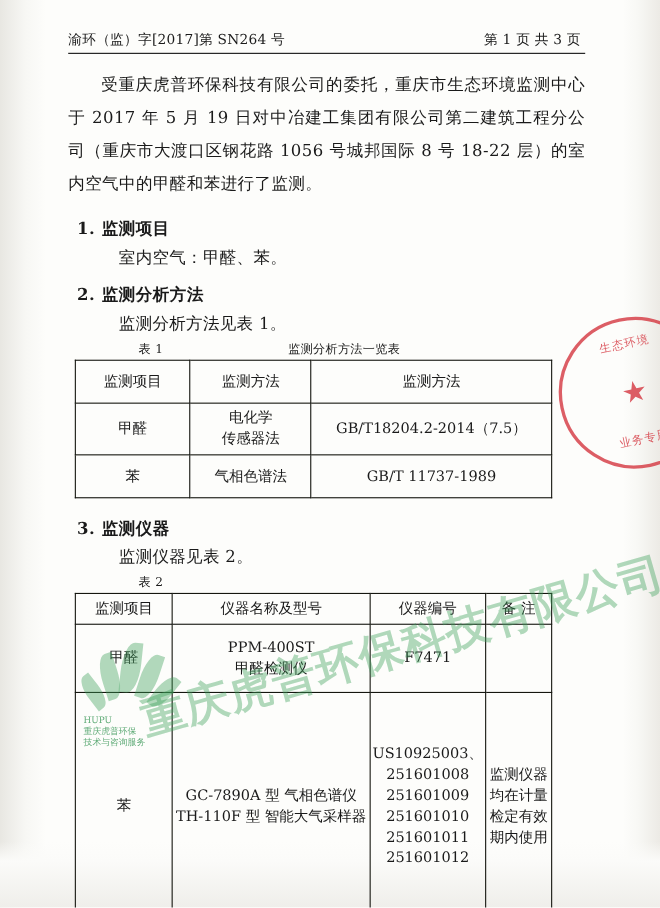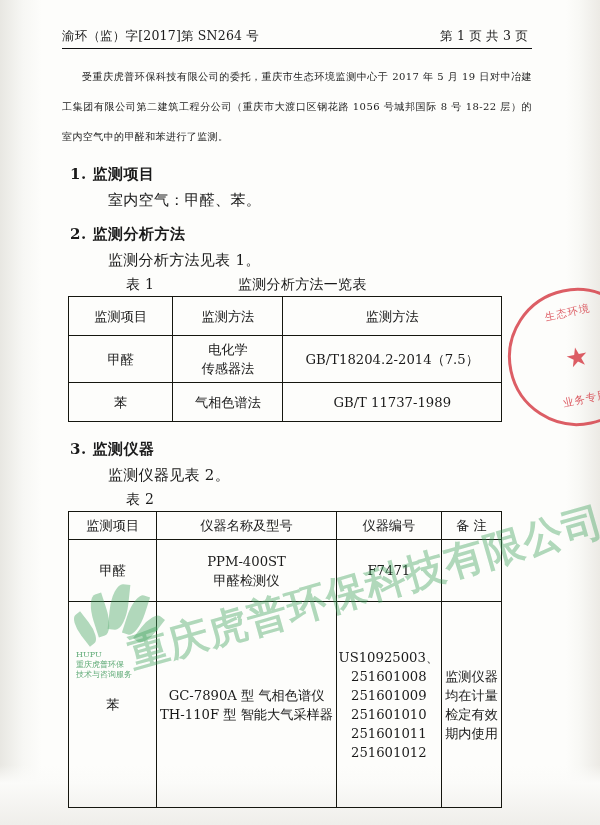--- a/index.html
+++ b/index.html
@@ -48,21 +48,21 @@
     align-items: flex-end;
     font-size: 12.5px;
     padding-bottom: 3px;
     border-bottom: 1.6px solid #111;
     letter-spacing: 0.2px;
   }
   .header-left { white-space: nowrap; }
   .header-right { white-space: nowrap; padding-right: 4px; }
   
   .para {
-    font-size: 10px;
+    font-size: 15px;
     line-height: 30px;
     text-align: justify;
     text-justify: inter-ideograph;
     margin-top: 13px;
     text-indent: 2em;
     letter-spacing: 0.4px;
   }
   .section {
     margin-top: 11px;
     font-size: 15px;
@@ -74,23 +74,24 @@
     padding-left: 8px;
   }
   .section-sub {
     padding-left: 46px;
     line-height: 24px;
     letter-spacing: 0.3px;
     margin-top: 3px;
   }
   .table-caption {
     display: flex;
-    font-size: 14px;
+    font-size: 11px;
     margin-top: 4px;
     letter-spacing: 0.3px;
+    gap: 24px;
   }
   .caption-label { padding-left: 64px; width: 112px; }
   .caption-title { flex: 1; padding-right: 90px; }
   
   table.doc {
     border-collapse: collapse;
     width: 434px;
     margin-top: 2px;
     margin-left: 6px;
     font-size: 13.2px;

